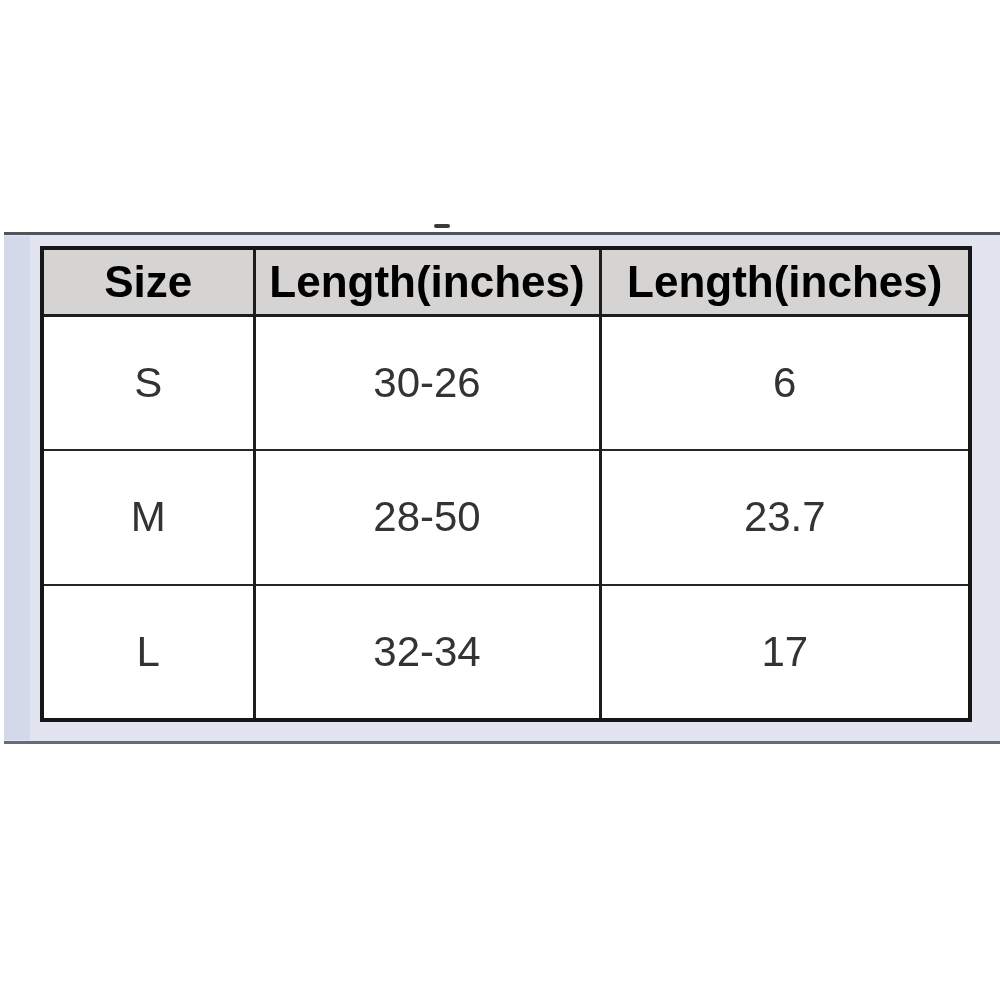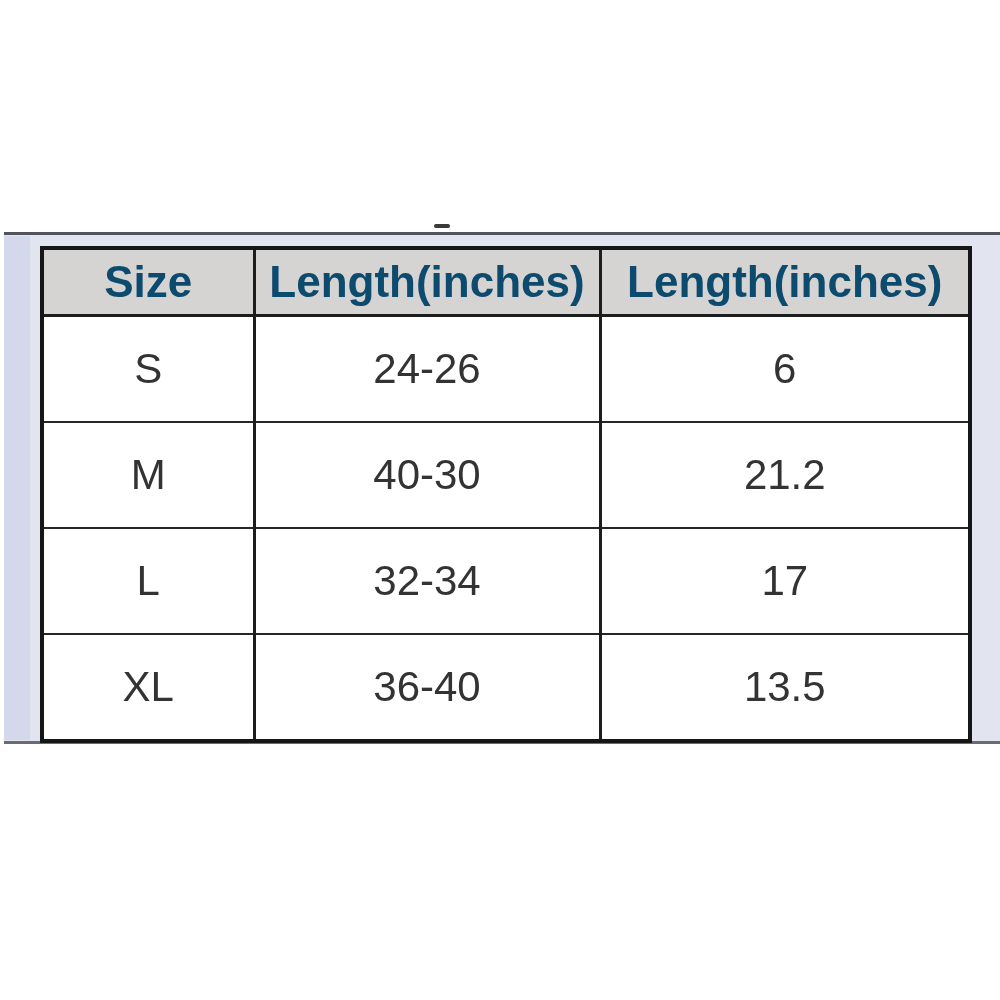--- a/index.html
+++ b/index.html
@@ -58,21 +58,21 @@
   }
   table.size-chart col.c1 { width: 212px; }
   table.size-chart col.c2 { width: 346px; }
   table.size-chart col.c3 { width: 370px; }
   table.size-chart th {
     height: 62px;
     background: #d6d4d2;
     border: 3px solid #1d1d1d;
     font-size: 44px;
     font-weight: bold;
-    color: #0c4a6e;
+    color: #000000;
     text-align: center;
     vertical-align: middle;
     letter-spacing: 0px;
   }
   table.size-chart td {
     height: 102px;
     border-left: 3px solid #1d1d1d;
     border-right: 3px solid #1d1d1d;
     border-top: 2px solid #262626;
     border-bottom: 2px solid #262626;
@@ -102,34 +102,29 @@
     <thead>
       <tr>
         <th>Size</th>
         <th>Length(inches)</th>
         <th>Length(inches)</th>
       </tr>
     </thead>
     <tbody>
       <tr>
         <td>S</td>
-        <td>24-26</td>
+        <td>30-26</td>
         <td>6</td>
       </tr>
       <tr>
         <td>M</td>
-        <td>40-30</td>
-        <td>21.2</td>
+        <td>28-50</td>
+        <td>23.7</td>
       </tr>
       <tr>
         <td>L</td>
         <td>32-34</td>
         <td>17</td>
-      </tr>
-      <tr>
-        <td>XL</td>
-        <td>36-40</td>
-        <td>13.5</td>
       </tr>
     </tbody>
   </table>
 
 </div>
 
 </body></html>

